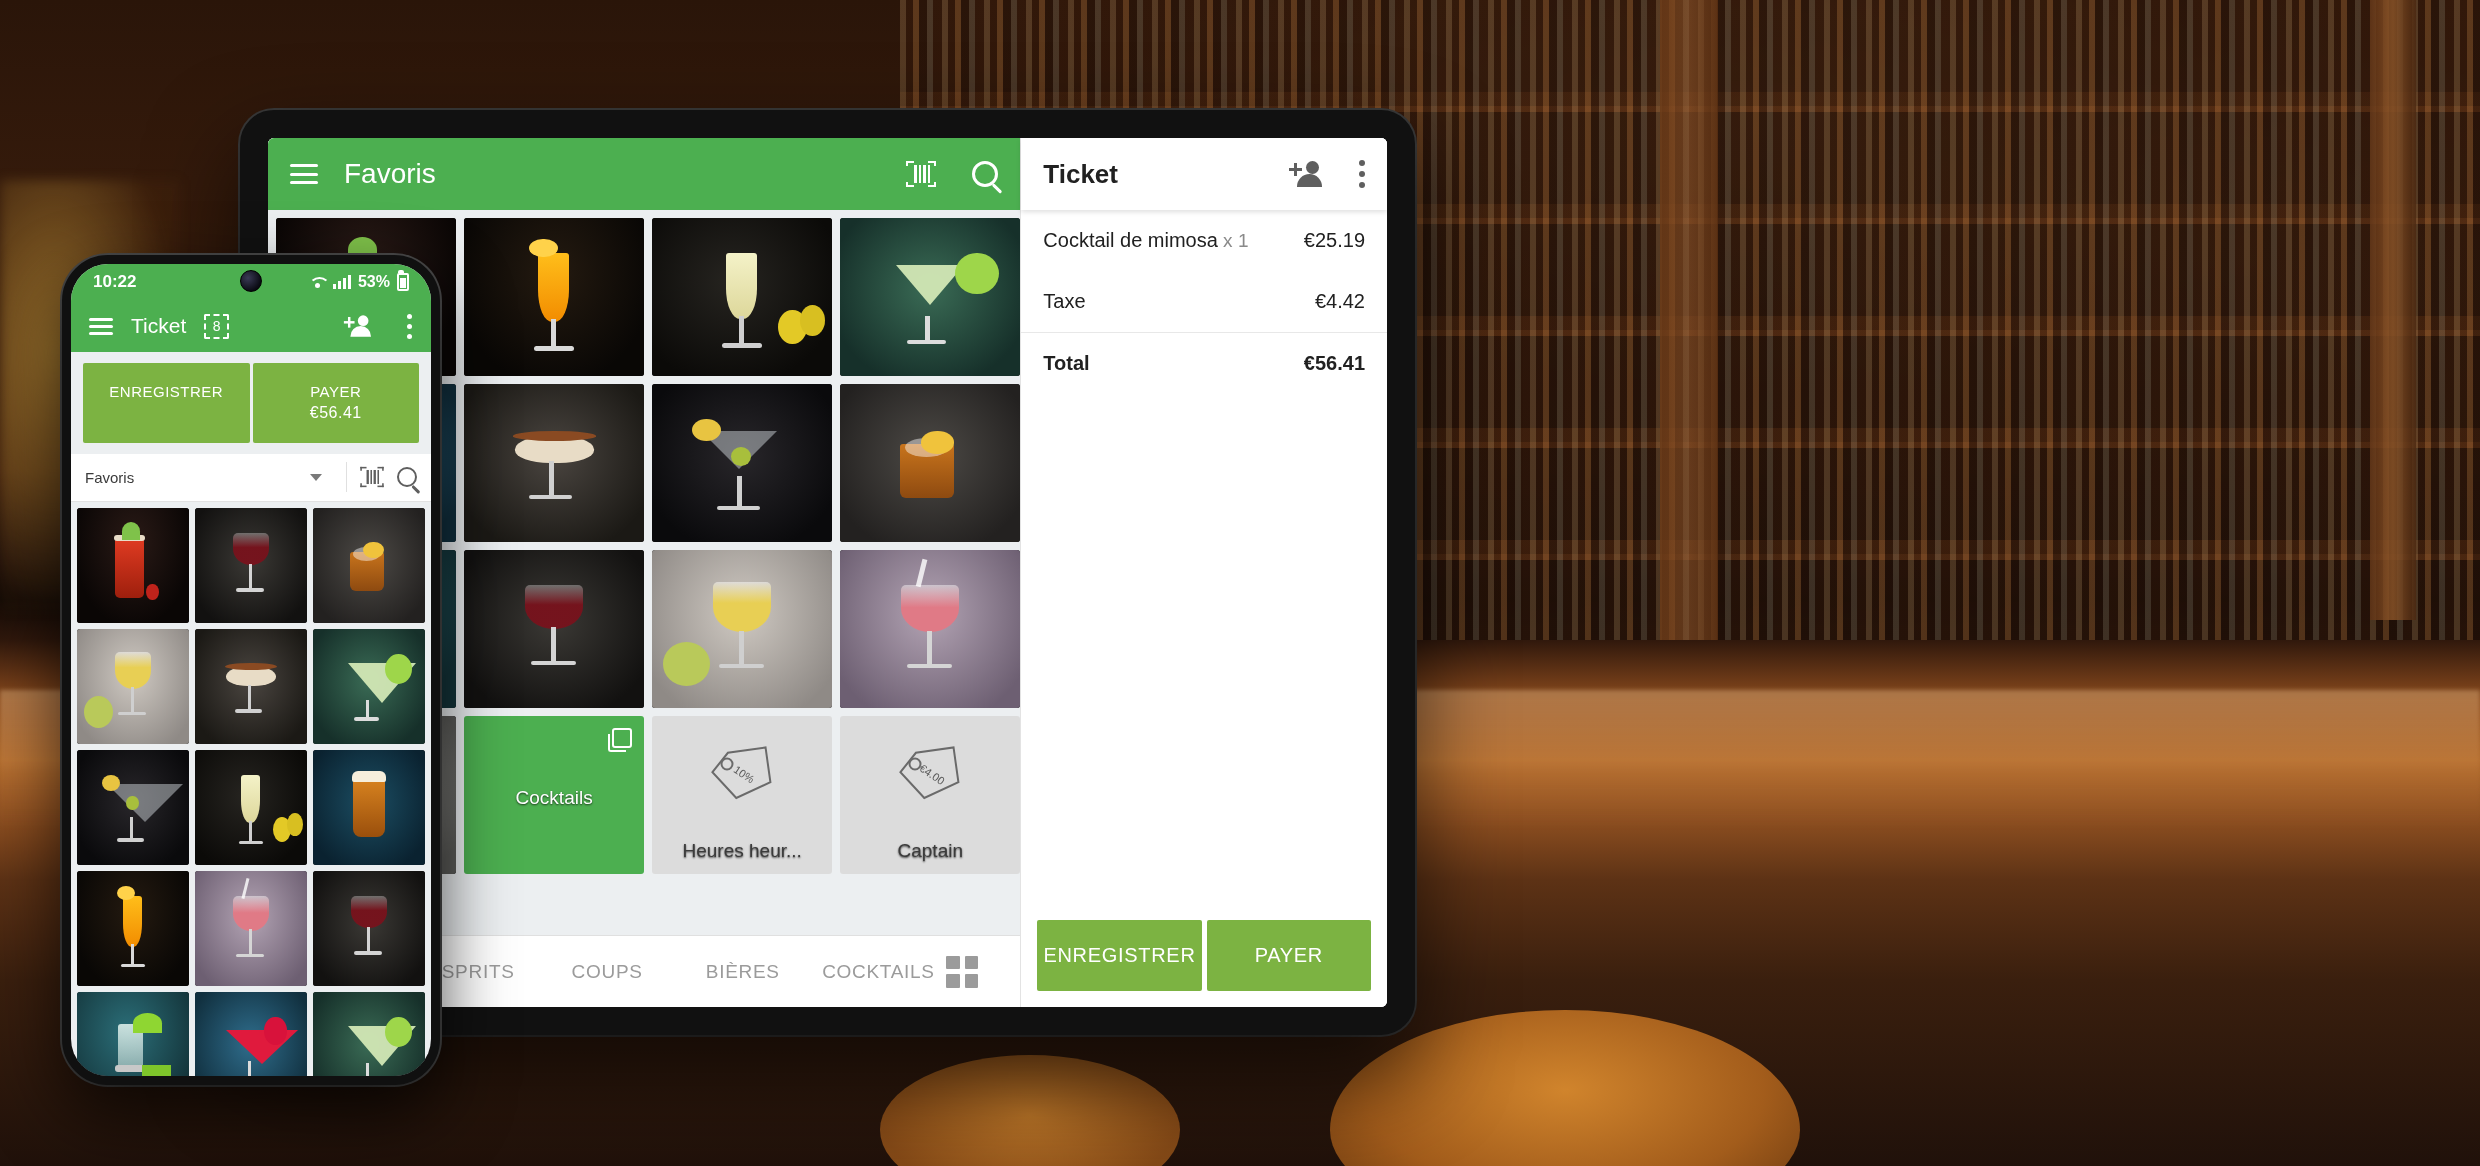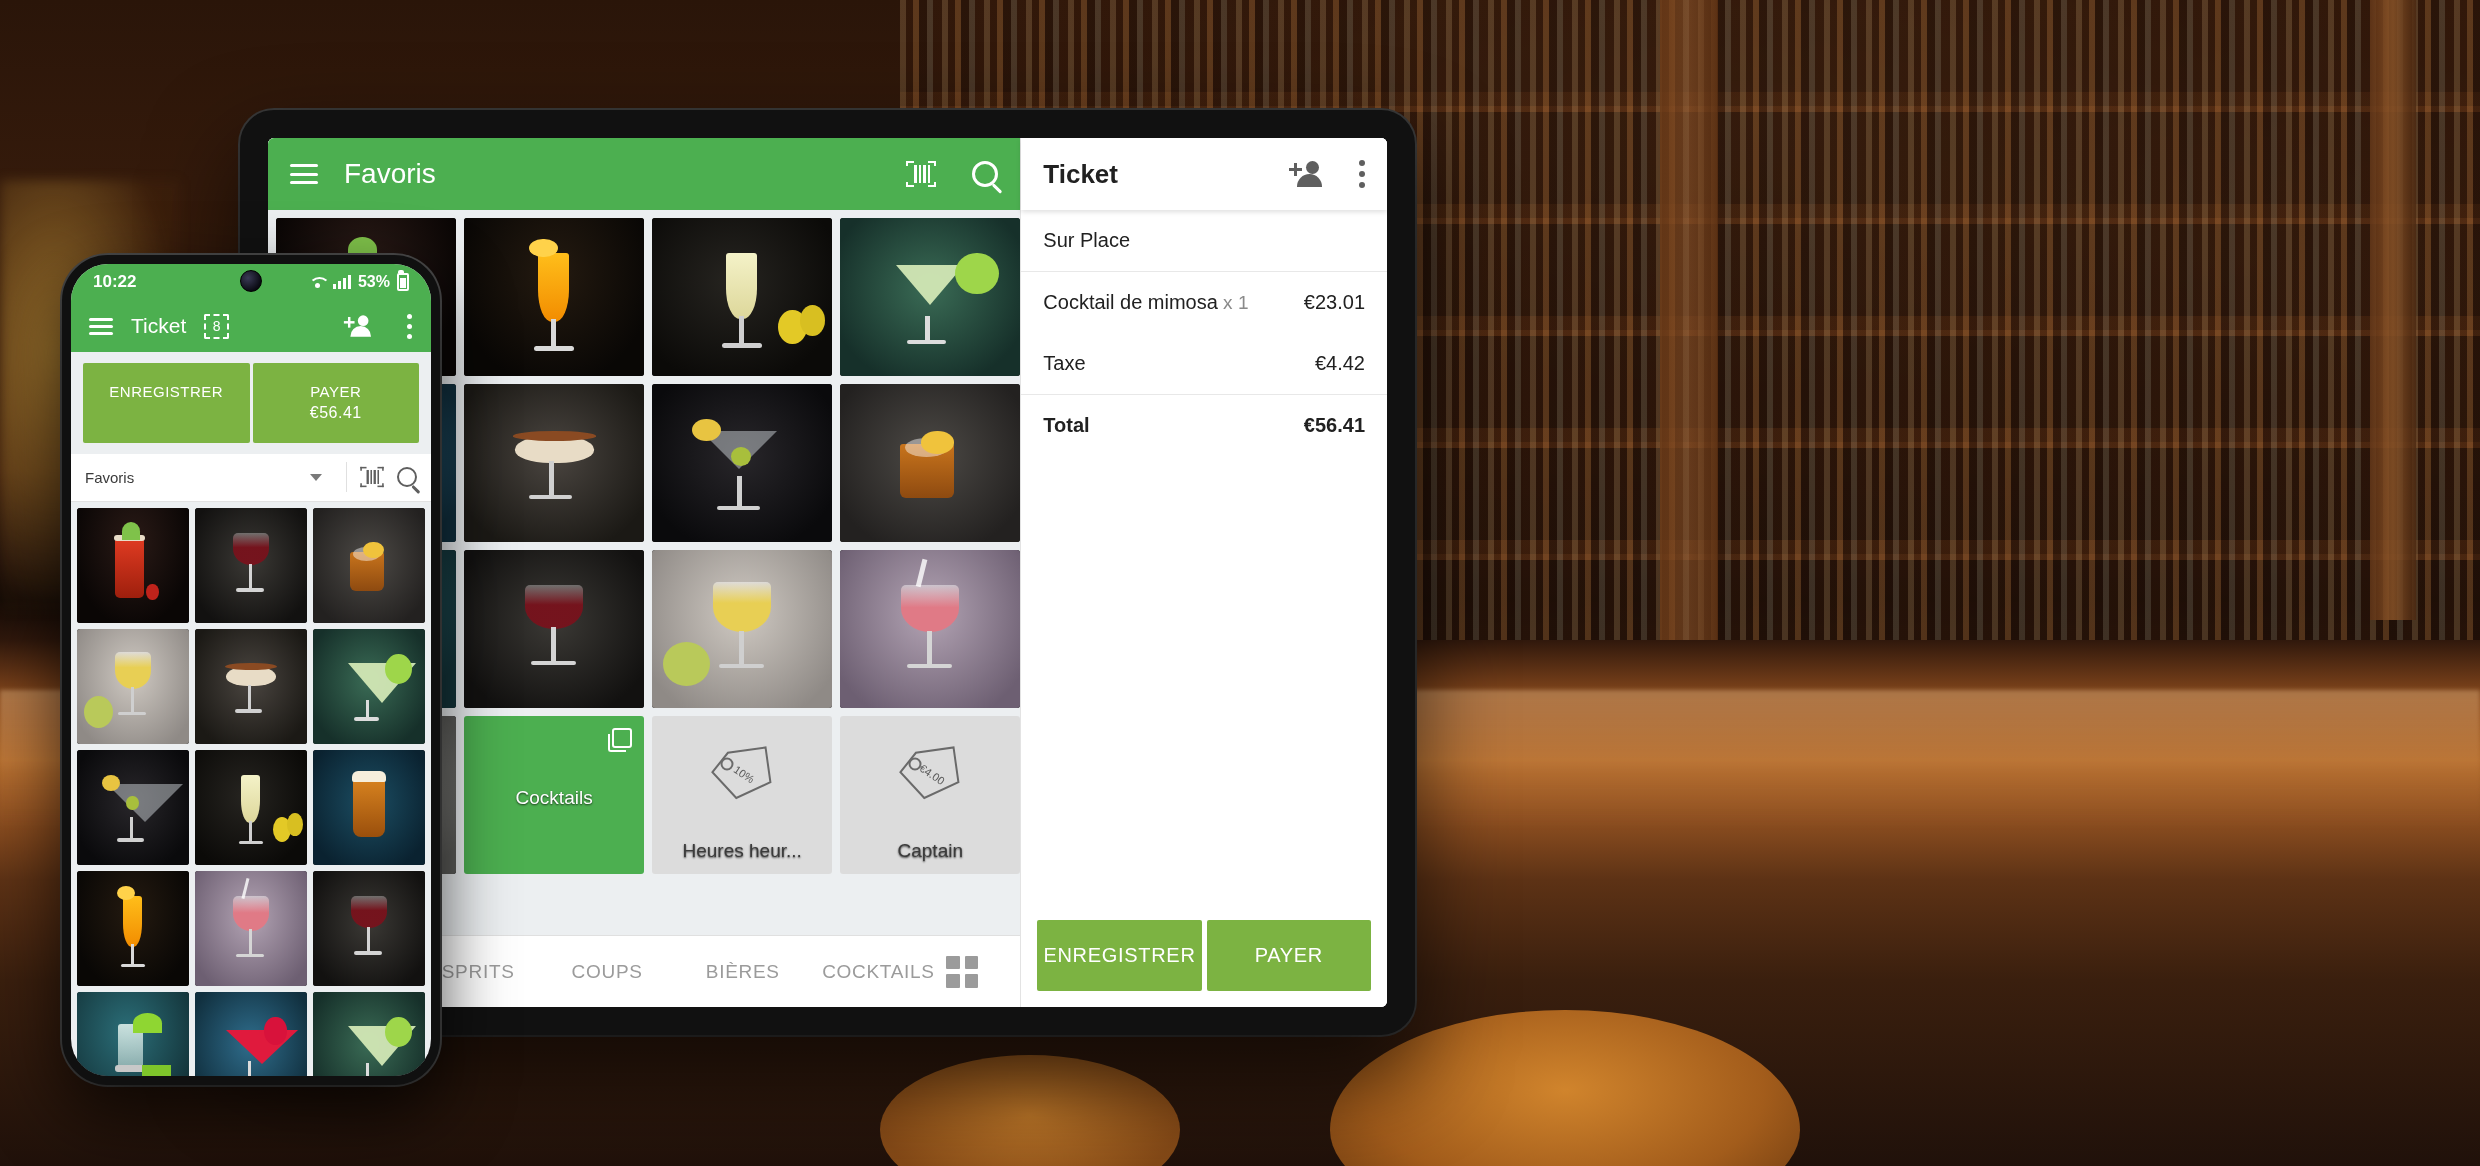--- a/index.html
+++ b/index.html
@@ -431,27 +431,24 @@
               <i class="plus-v"></i>
         </span>
         <span class="kebab">
               <i></i>
               <i></i>
               <i></i>
             </span>
       </div>
 
       <div class="ticket-scroll">
-        <div class="t-row t-sep">
-          <span>Sur Place</span>
-        </div>
         <div id="ticket-items">
               <div class="t-row">
                 <span><span class="t-name">Cocktail de mimosa</span><span class="t-qty"> x 1</span></span>
-                <span class="t-amt">€23.01</span>
+                <span class="t-amt">€25.19</span>
               </div>
             </div>
         <div class="t-row t-sep">
           <span class="t-name">Taxe</span>
           <span class="t-amt">€4.42</span>
         </div>
         <div class="t-row total">
           <span class="t-name">Total</span>
           <span class="t-amt">€56.41</span>
         </div>

